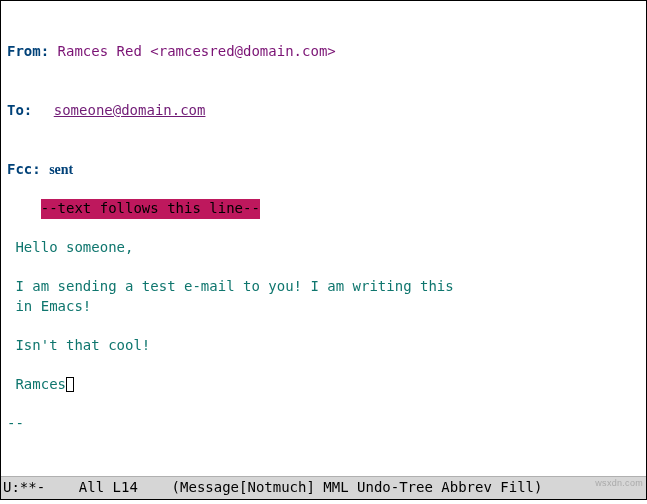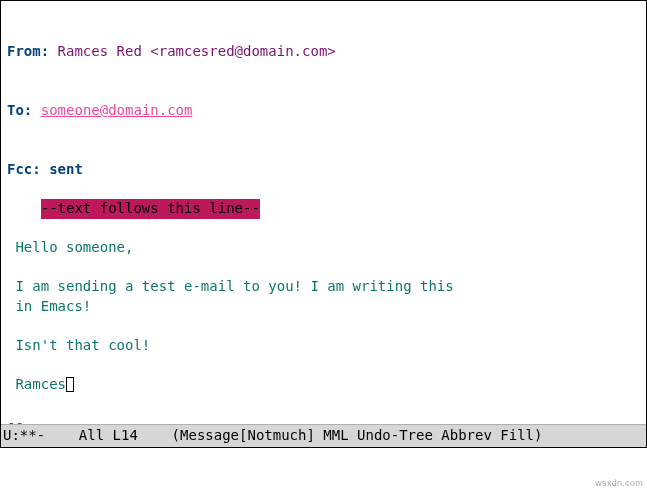--- a/index.html
+++ b/index.html
@@ -12,40 +12,40 @@
       font-size: 14px;
       background: #ffffff;
       color: #000000;
       width: 647px;
       height: 504px;
       position: relative;
       line-height: 1.4;
     }
     .frame {
       width: 647px;
-      height: 448px;
+      height: 500px;
       border: 1px solid #000;
       background: #fff;
       display: flex;
       flex-direction: column;
     }
     .buffer {
       flex: 1;
       padding: 2px 6px;
       white-space: pre;
       overflow: hidden;
     }
     .header-line {
       display: block;
     }
     .hk { color: #004178; font-weight: bold; }
     .hv-from { color: #7a1274; }
-    .hv-to { color: #ec4899; text-decoration: underline; }
+    .hv-to { color: #701a75; text-decoration: underline; margin-left: 13px; }
     .hv-subj { color: #a5163d; font-weight: bold; }
-    .hv-fcc { color: #004178; font-weight: bold; }
+    .hv-fcc { color: #004178; font-weight: bold; font-family: Liberation Serif, serif; }
     .separator { background: #be185d; color: #000; display: inline-block; }
     .body-text { color: #0f766e; }
     .cursor-box {
       display: inline-block;
       width: 8px;
       height: 15px;
       border: 1px solid #000;
       vertical-align: text-bottom;
       margin-left: 0;
     }

